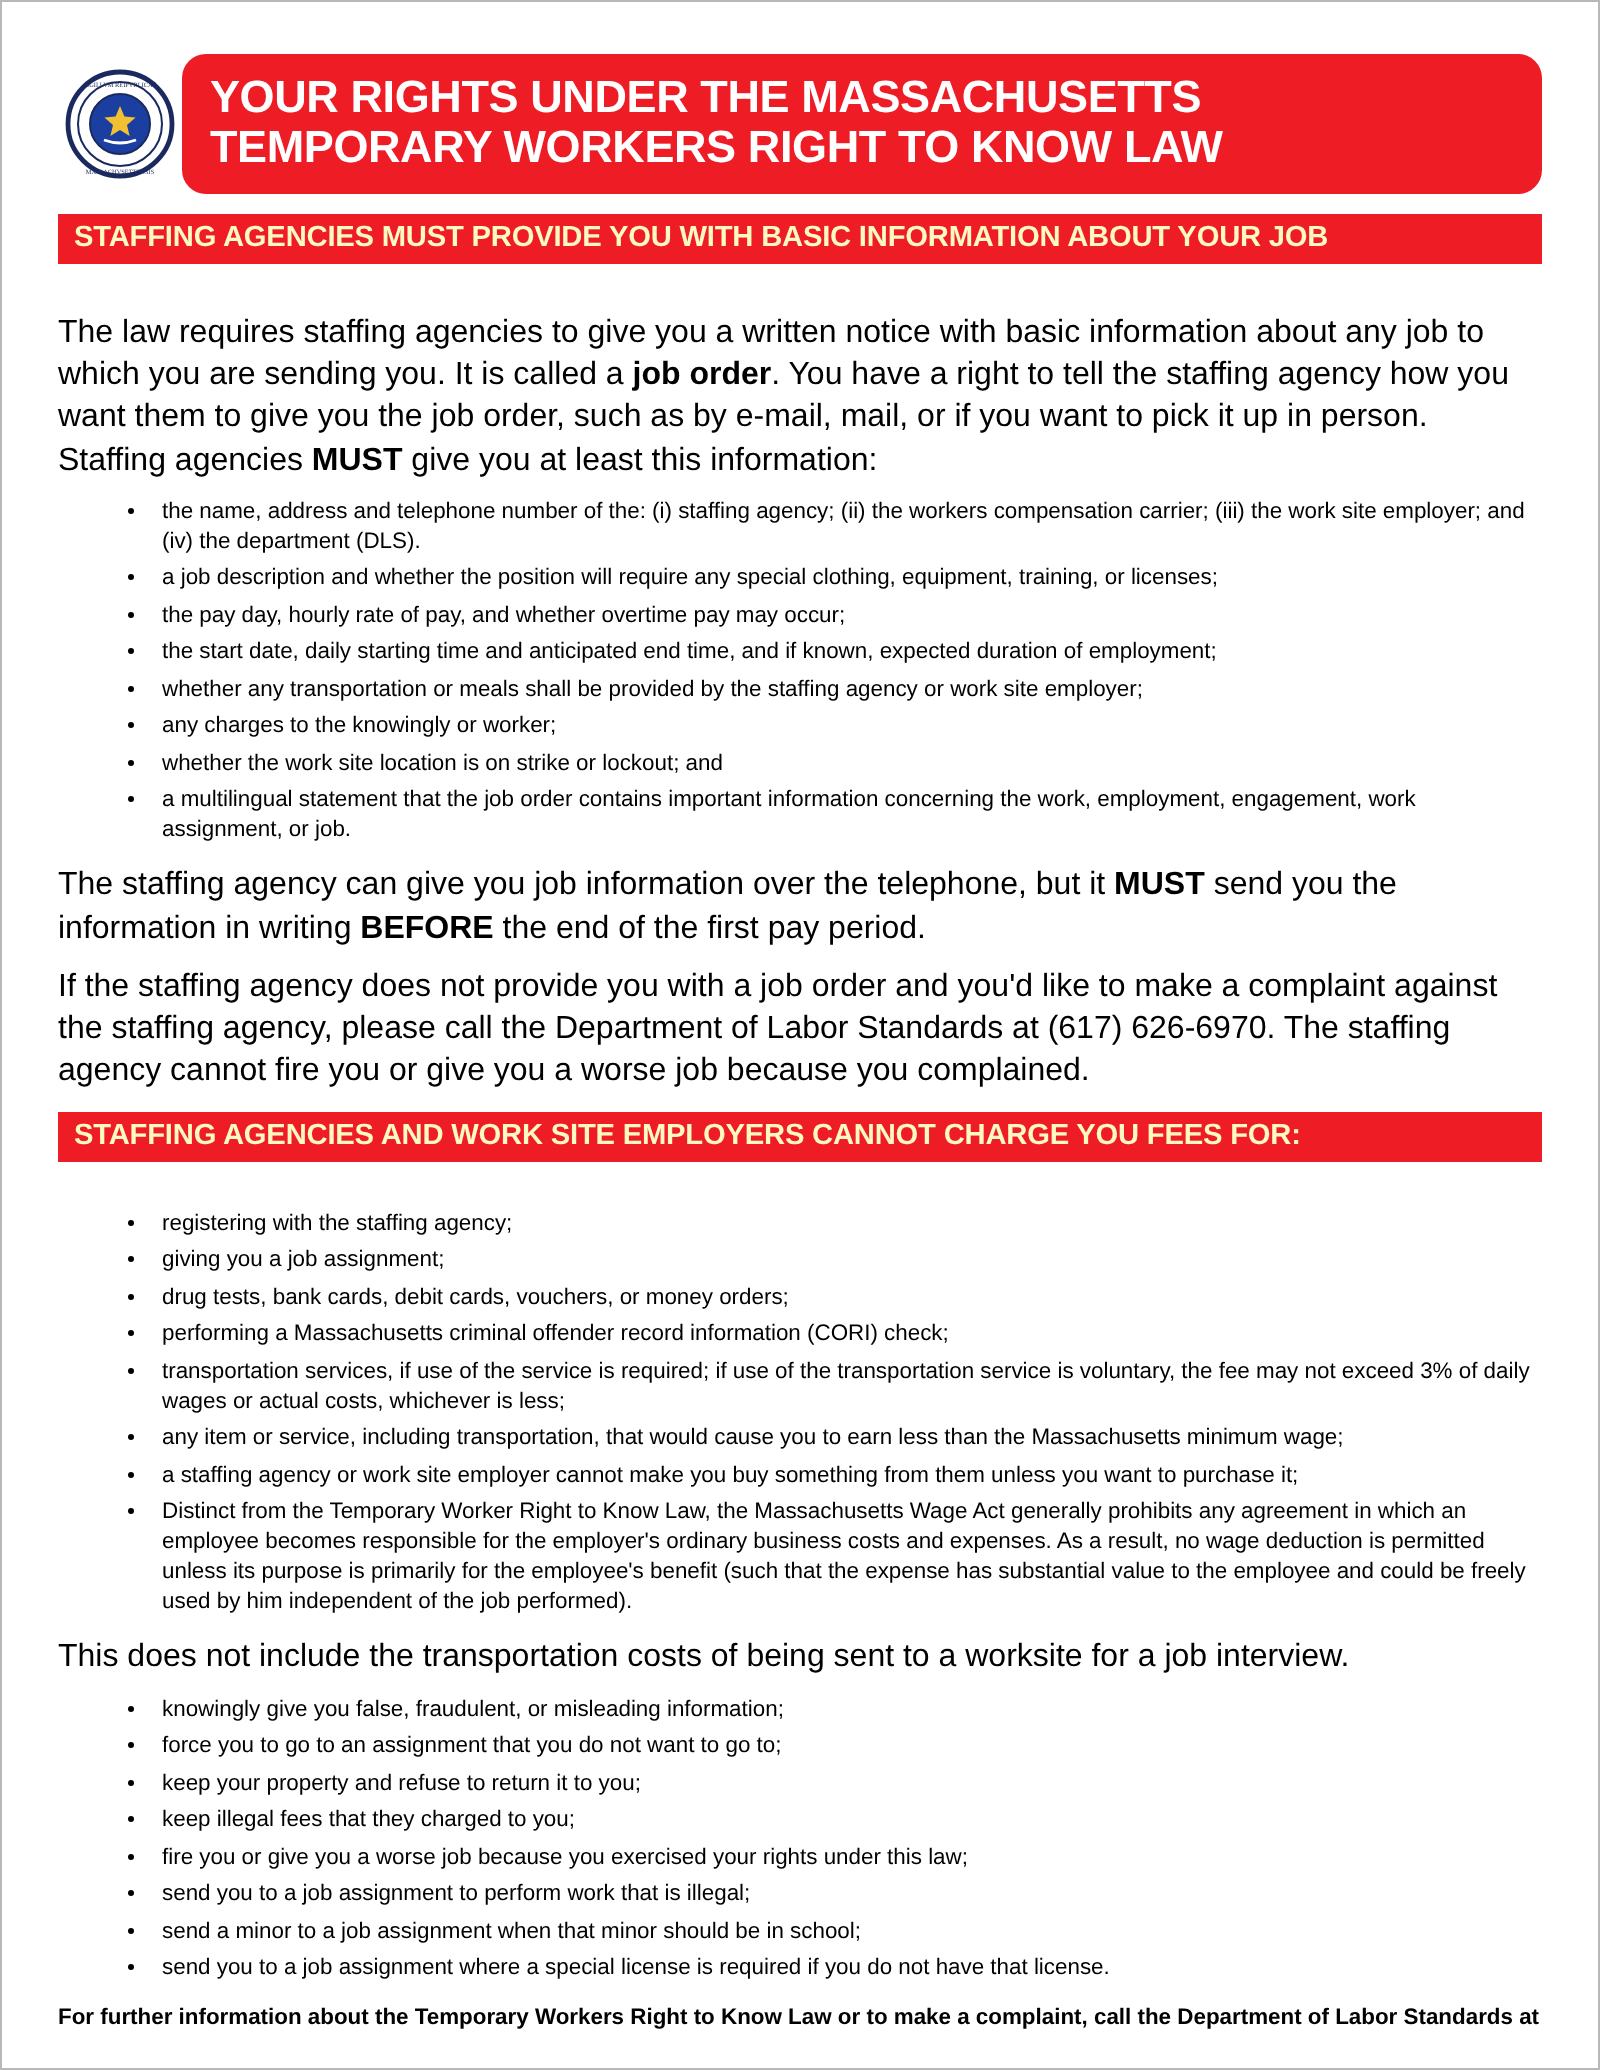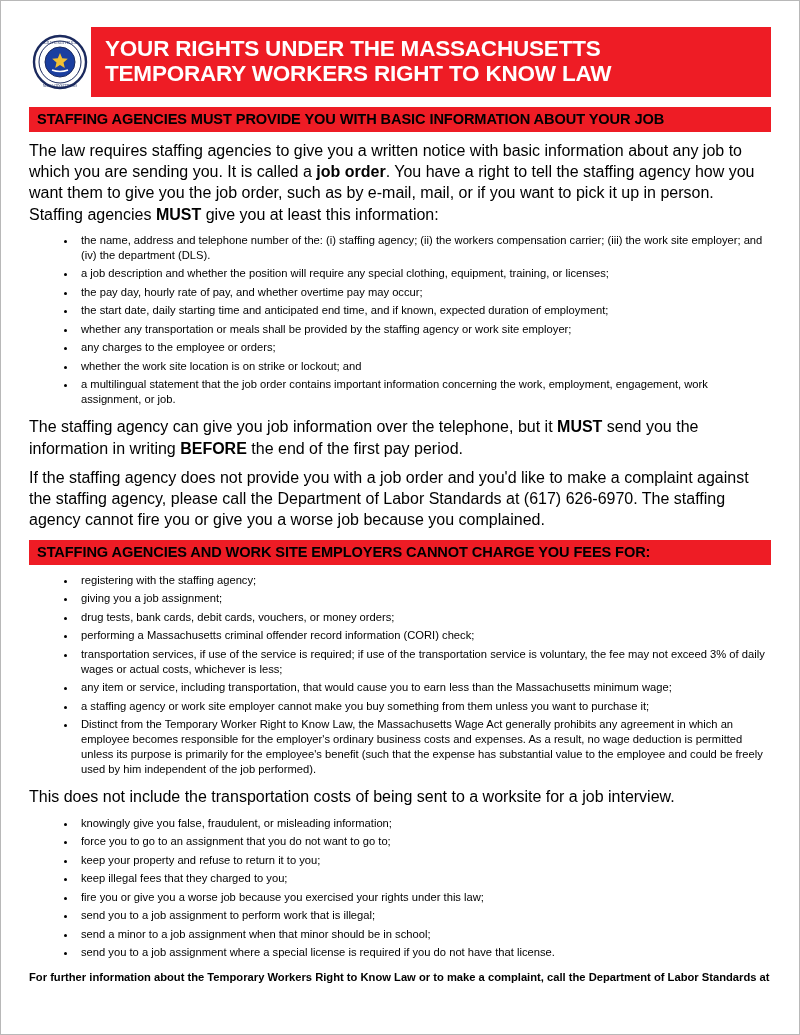--- a/index.html
+++ b/index.html
@@ -37,36 +37,37 @@
   }
   .seal svg { display: block; }
   .title-bar {
     flex: 1;
     background: #ee1c25;
     color: #ffffff;
     padding: 9px 16px 10px 14px;
     display: flex;
     flex-direction: column;
     justify-content: space-between;
+    border-radius: 12px;
   }
   .title-bar .line {
     font-size: 22.5px;
     font-weight: bold;
     letter-spacing: -0.2px;
     line-height: 1.13;
   }
 
   
   .section-bar {
     background: #ee1c25;
-    color: #000000;
+    color: #fef9c3;
     font-weight: bold;
     font-size: 14.6px;
     padding: 4px 8px 5px 8px;
-    margin: 9px 0 8px 0;
+    margin: 9px 0 24px 0;
     letter-spacing: -0.1px;
   }
   .section-bar.short {
     display: inline-block;
   }
   .bar-wrap { display: block; }
 
   
   p.body {
     font-size: 16px;
@@ -129,21 +130,21 @@
     <p class="body">
       <span>The law requires staffing agencies to give you a written notice with basic information about any job to which you are sending you. It is called a </span><span class="b">job order</span><span>. You have a right to tell the staffing agency how you want them to give you the job order, such as by e-mail, mail, or if you want to pick it up in person. Staffing agencies </span><span class="b">MUST</span><span> give you at least this information:</span>
     </p>
 
     <ul class="bullets">
       <li>the name, address and telephone number of the: (i) staffing agency; (ii) the workers compensation carrier; (iii) the work site employer; and (iv) the department (DLS).</li>
       <li>a job description and whether the position will require any special clothing, equipment, training, or licenses;</li>
       <li>the pay day, hourly rate of pay, and whether overtime pay may occur;</li>
       <li>the start date, daily starting time and anticipated end time, and if known, expected duration of employment;</li>
       <li>whether any transportation or meals shall be provided by the staffing agency or work site employer;</li>
-      <li>any charges to the employee or orders;</li>
+      <li>any charges to the knowingly or worker;</li>
       <li>whether the work site location is on strike or lockout; and</li>
       <li>a multilingual statement that the job order contains important information concerning the work, employment, engagement, work assignment, or job.</li>
     </ul>
 
     <p class="body">
       <span>The staffing agency can give you job information over the telephone, but it </span><span class="b">MUST</span><span> send you the information in writing </span><span class="b">BEFORE</span><span> the end of the first pay period.</span>
     </p>
 
 
     <p class="body">If the staffing agency does not provide you with a job order and you'd like to make a complaint against the staffing agency, please call the Department of Labor Standards at (617) 626-6970. The staffing agency cannot fire you or give you a worse job because you complained.</p>

